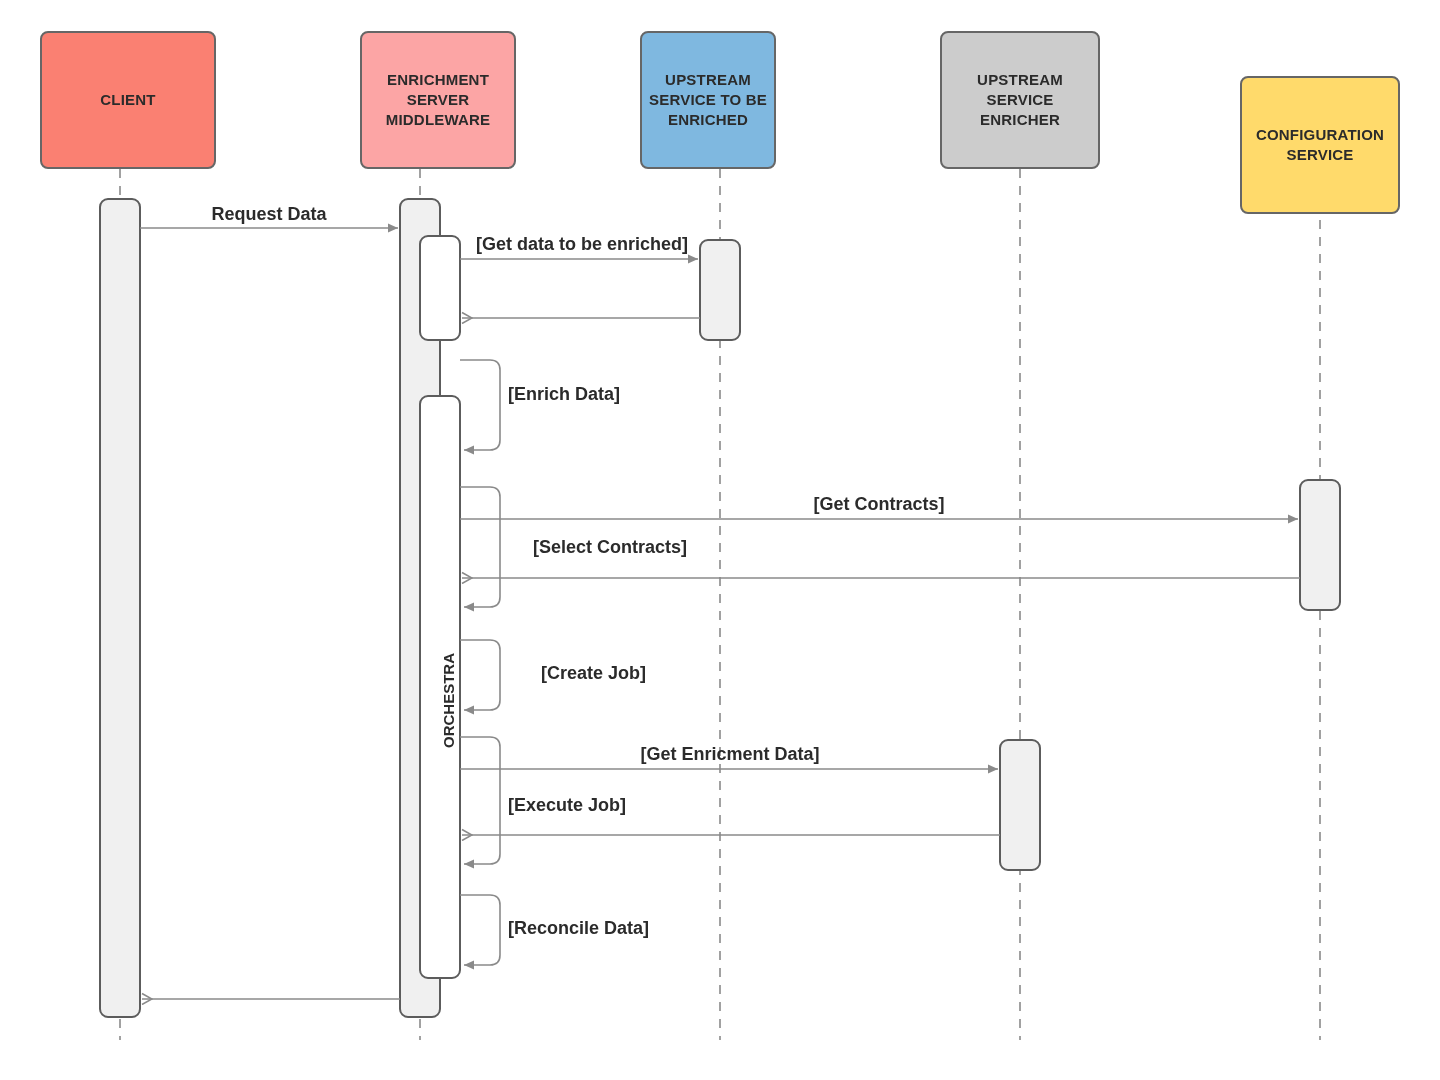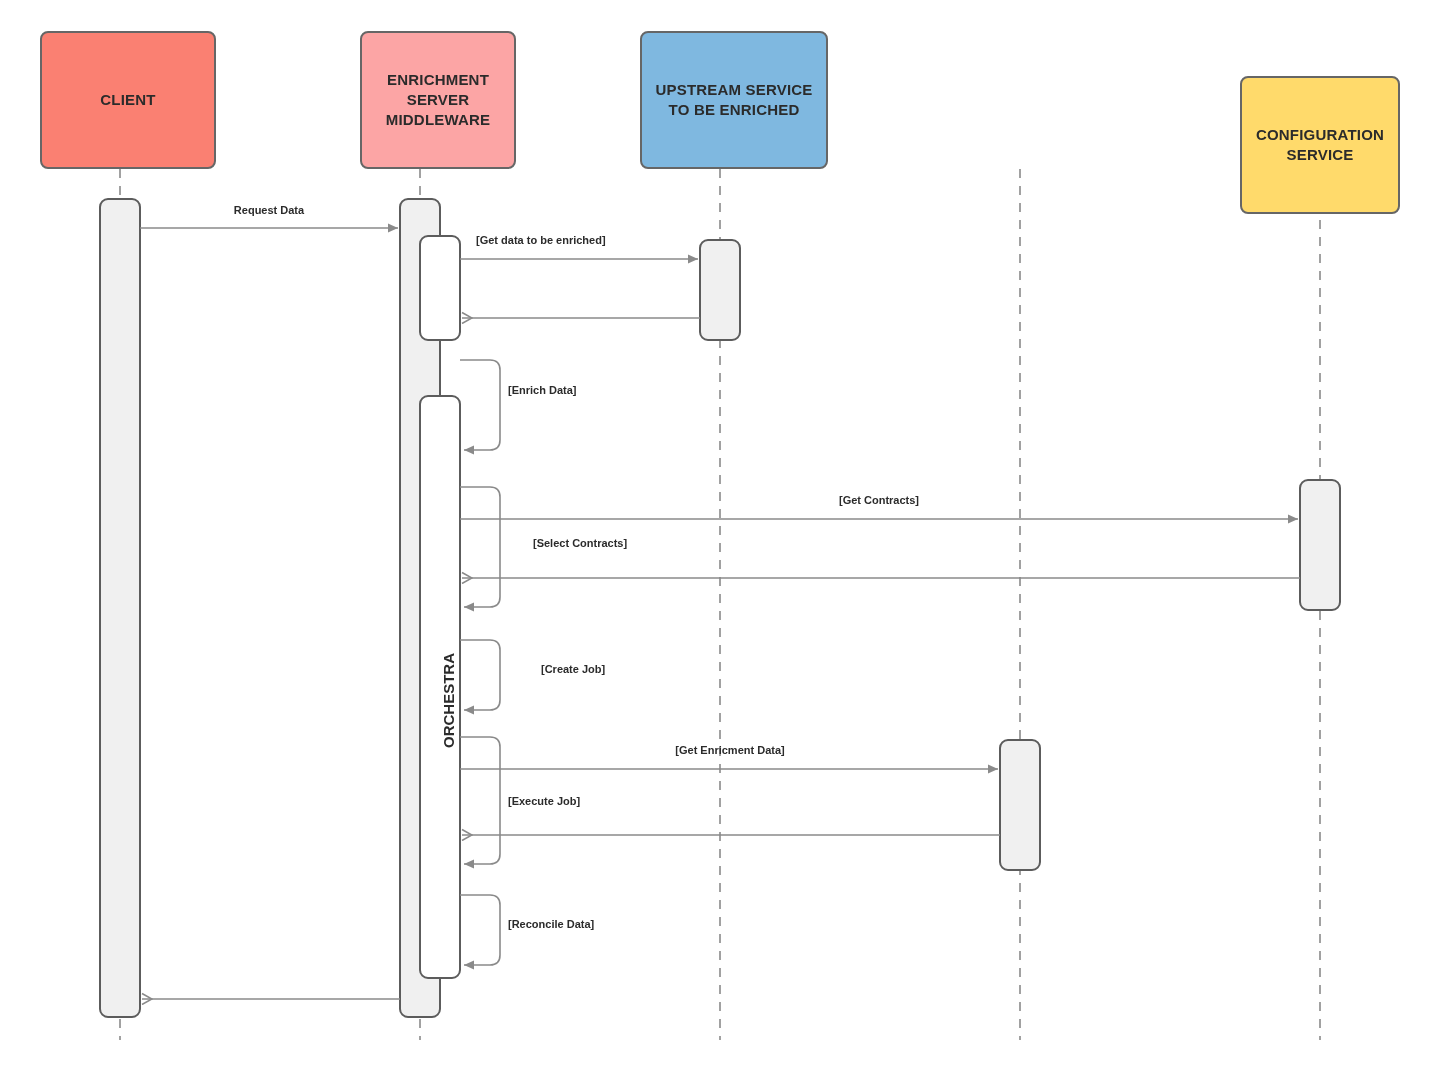--- a/index.html
+++ b/index.html
@@ -32,21 +32,21 @@
     text-align: center;
     font-weight: bold;
     font-size: 15px;
     letter-spacing: 0.2px;
     line-height: 1.35;
     color: #2b2b2b;
     padding: 4px 6px;
   }
   .msg-label {
     position: absolute;
-    font-size: 11px;
+    font-size: 18px;
     font-weight: bold;
     color: #2b2b2b;
     white-space: nowrap;
     line-height: 1;
   }
   .msg-label.centered { transform: translateX(-50%); }
   .orchestra-label {
     position: absolute;
     font-size: 15px;
     font-weight: bold;
@@ -125,24 +125,27 @@
   </svg>
 
   <div class="actor-box" style="left:40px; top:31px; width:176px; height:138px; background:#FA8072;">
     <span>CLIENT</span>
   </div>
 
   <div class="actor-box" style="left:340px; top:31px; width:156px; height:138px; background:#fca5a5;margin-left:20px;">
     <span>ENRICHMENT SERVER MIDDLEWARE</span>
   </div>
 
-  <div class="actor-box" style="left:640px; top:31px; width:188px; height:138px; background:#7FB8E0;">
+  <div class="actor-box" style="left:640px; top:31px; width:136px; height:138px; background:#7FB8E0;">
     <span>UPSTREAM SERVICE TO BE ENRICHED</span>
   </div>
 
+  <div class="actor-box" style="left:940px; top:31px; width:160px; height:138px; background:#CCCCCC;">
+    <span>UPSTREAM SERVICE ENRICHER</span>
+  </div>
 
   <div class="actor-box" style="left:1240px; top:31px; width:160px; height:138px; background:#FFDA6B;margin-top:45px;">
     <span>CONFIGURATION SERVICE</span>
   </div>
 
   <div class="msg-label centered" style="left:269px; top:205px;">Request Data</div>
 
   <div class="msg-label" style="left:476px; top:235px;">[Get data to be enriched]</div>
 
   <div class="msg-label" style="left:508px; top:385px;">[Enrich Data]</div>

